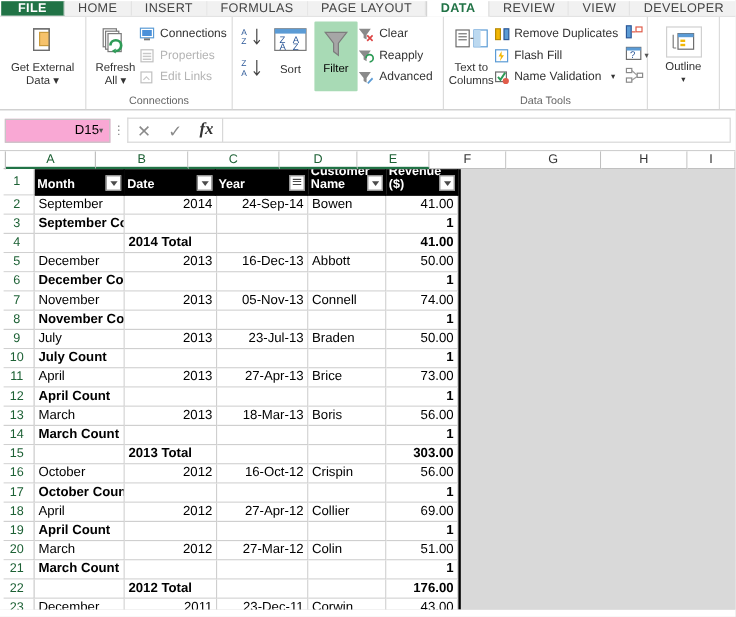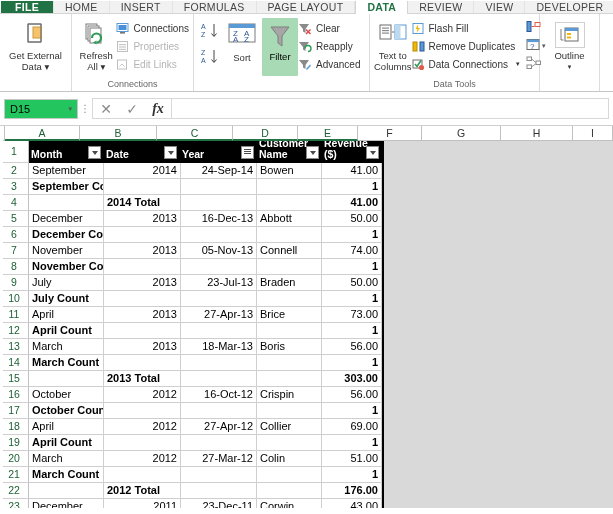--- a/index.html
+++ b/index.html
@@ -43,22 +43,22 @@
 
   .filterbtn { background:#a8dab5; border-radius:1px; width:36px; height:58px;
                display:flex; flex-direction:column; align-items:center;
                justify-content:flex-start; padding-top:5px; font-size:9.5px; }
   .outlinebox { border:1px solid #d0d0d0; width:30px; height:26px; display:flex;
                 align-items:center; justify-content:center; }
 
   
   .fbar { height:34px; background:#ffffff; display:flex; align-items:center;
           padding:0 4px; border-bottom:1px solid #cfcfcf; }
-  .namebox { width:74px; height:20px; border:1px solid #c6c6c6; background:#22c55e;
-             display:flex; align-items:center; justify-content:space-between;
+  .namebox { width:88px; height:20px; border:1px solid #c6c6c6; background:#f9a8d4;
+             display:flex; align-items:center; justify-content:flex-end;
              padding:0 5px; font-size:11px; }
   .namebox .cv { color:#000; }
   .nb-drop { font-size:7px; color:#555; }
   .dots { width:14px; text-align:center; font-size:10px; color:#888; }
   .fbtns { display:flex; align-items:center; border:1px solid #d8d8d8;
            border-right:none; height:21px; background:#fff; }
   .fbtn { width:26px; text-align:center; font-size:14px; color:#8a8a8a; }
   .fbtn.fx { font-style:italic; font-family:"Liberation Serif", serif;
              font-weight:bold; font-size:14px; color:#333; }
   .finput { flex:1; height:21px; border:1px solid #d8d8d8; background:#fff; }
@@ -300,44 +300,44 @@
             <path d="M14 10 L16.5 10" stroke="#6d6d6d"></path>
           </svg>
         </span>
         <span>Text to</span>
         <span>Columns</span>
       </div>
       <div class="col" style="padding-top:1px;">
         <div class="smallrow">
           <span class="gl">
             <svg width="13" height="13" viewBox="0 0 13 13">
+              <rect x="1" y="2" width="4" height="9" fill="#f2b705" stroke="#b88a04"></rect>
+              <rect x="8" y="2" width="4" height="9" fill="#5b9bd5" stroke="#2b5797"></rect>
+            </svg>
+          </span>
+          <span>Remove Duplicates</span>
+        </div>
+        <div class="smallrow">
+          <span class="gl">
+            <svg width="13" height="13" viewBox="0 0 13 13">
               <rect x="1" y="1.5" width="10" height="10" fill="#fff" stroke="#5b9bd5"></rect>
               <path d="M6 2.5 L3.5 7 L5.5 7 L4.5 11 L8 6 L6 6 Z" fill="#f2b705"></path>
             </svg>
           </span>
           <span>Flash Fill</span>
-        </div>
-        <div class="smallrow">
-          <span class="gl">
-            <svg width="13" height="13" viewBox="0 0 13 13">
-              <rect x="1" y="2" width="4" height="9" fill="#f2b705" stroke="#b88a04"></rect>
-              <rect x="8" y="2" width="4" height="9" fill="#5b9bd5" stroke="#2b5797"></rect>
-            </svg>
-          </span>
-          <span>Remove Duplicates</span>
         </div>
         <div class="smallrow">
           <span class="gl">
             <svg width="13" height="13" viewBox="0 0 13 13">
               <rect x="1" y="2" width="9" height="8" fill="#fff" stroke="#6d6d6d"></rect>
               <path d="M3 6 L5 8.5 L9 2.5" fill="none" stroke="#2e9b57" stroke-width="1.6"></path>
               <circle cx="9.5" cy="9.5" r="2.6" fill="#e05c4a"></circle>
             </svg>
           </span>
-          <span>Data Connections</span>
+          <span>Name Validation</span>
           <span style="margin-left:8px;font-size:7px;">▾</span>
         </div>
       </div>
       <div class="col" style="padding:2px 0 0 6px;">
         <div style="height:18px;">
           <span>
             <svg width="16" height="14" viewBox="0 0 16 14">
               <rect x="1" y="1.5" width="4" height="10" fill="#5b9bd5" stroke="#2b5797"></rect>
               <rect x="9" y="2.5" width="5" height="4" fill="#fff" stroke="#e05c4a"></rect>
               <path d="M5.5 6.5 L8.5 6.5" stroke="#e05c4a"></path>

